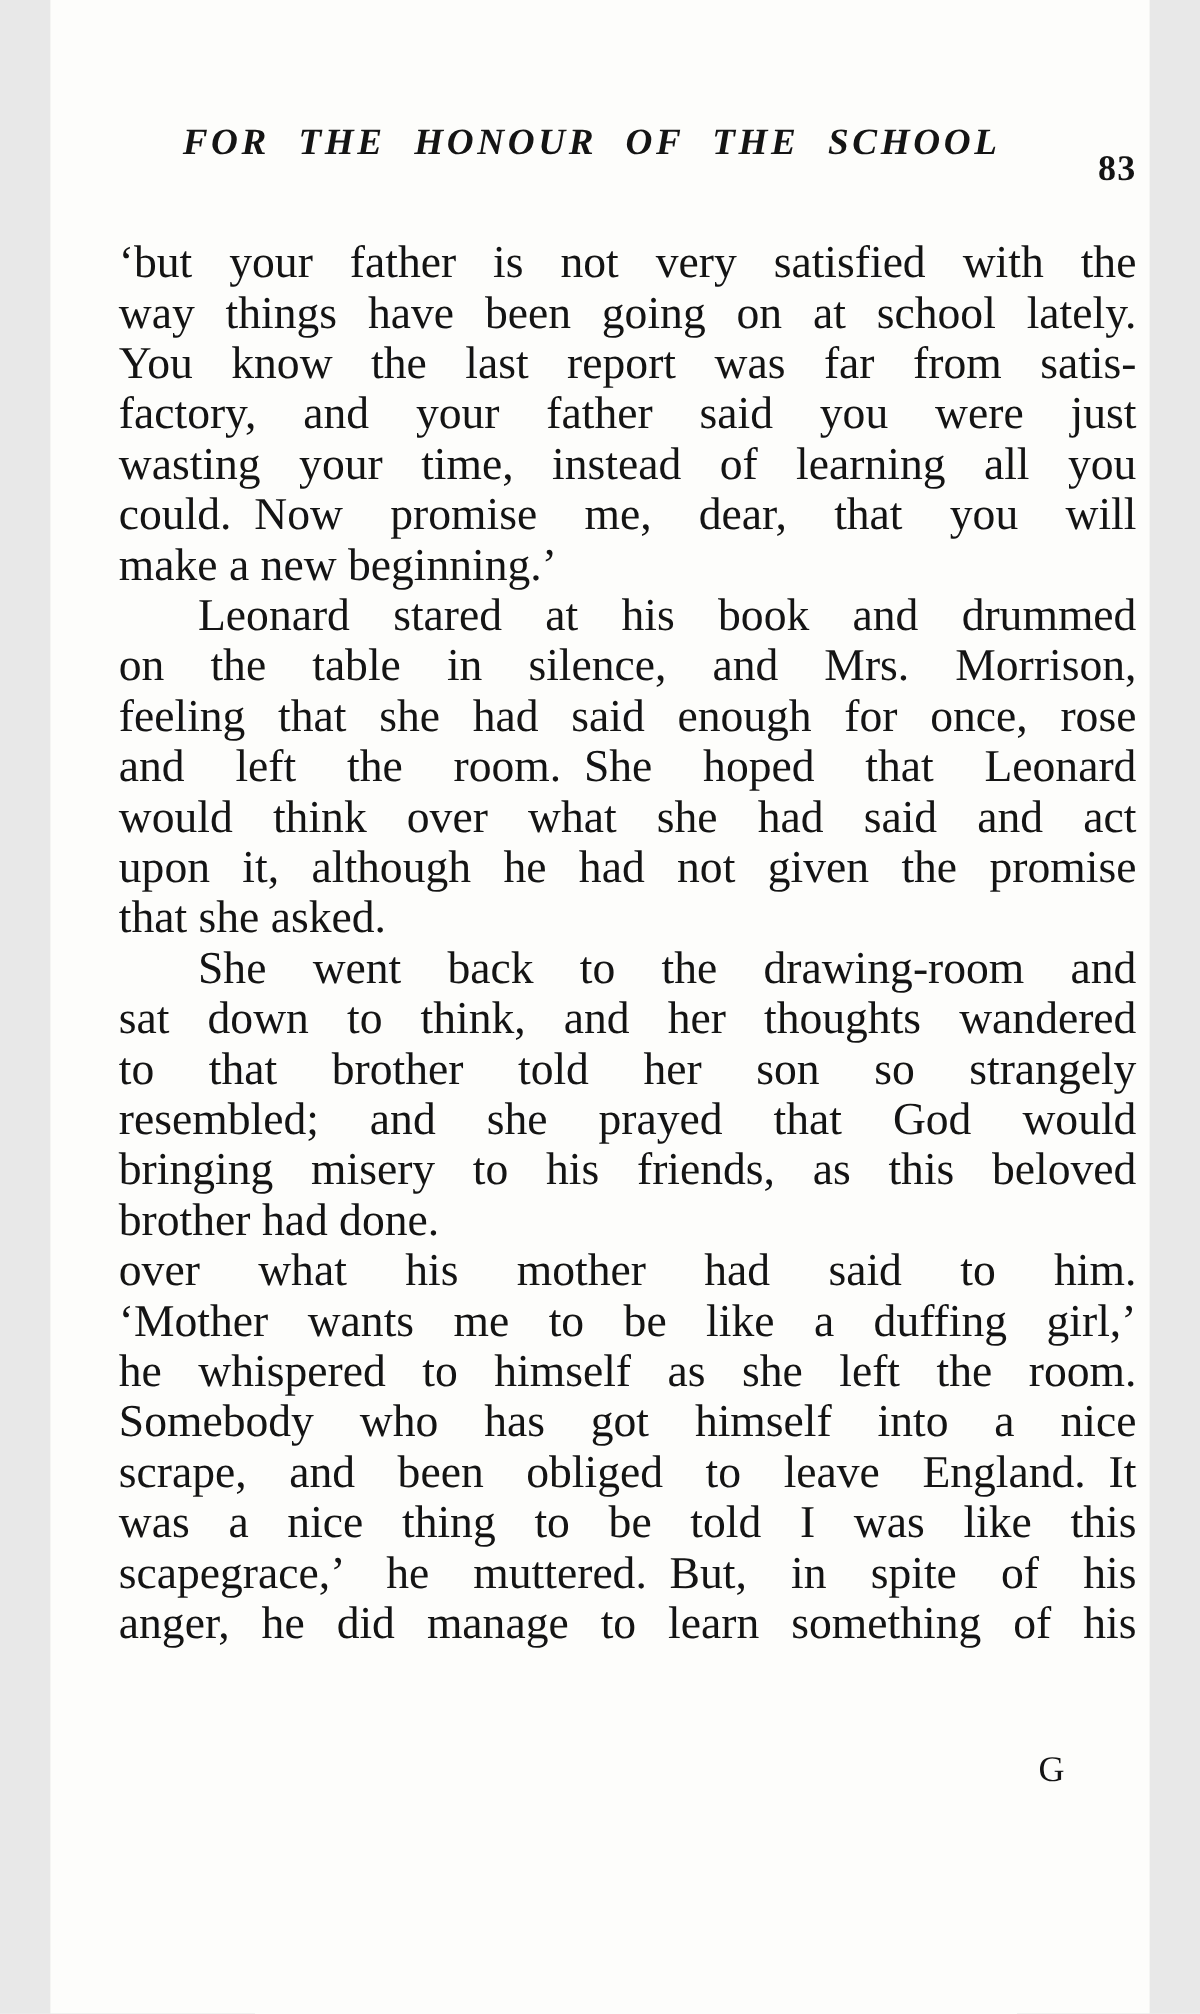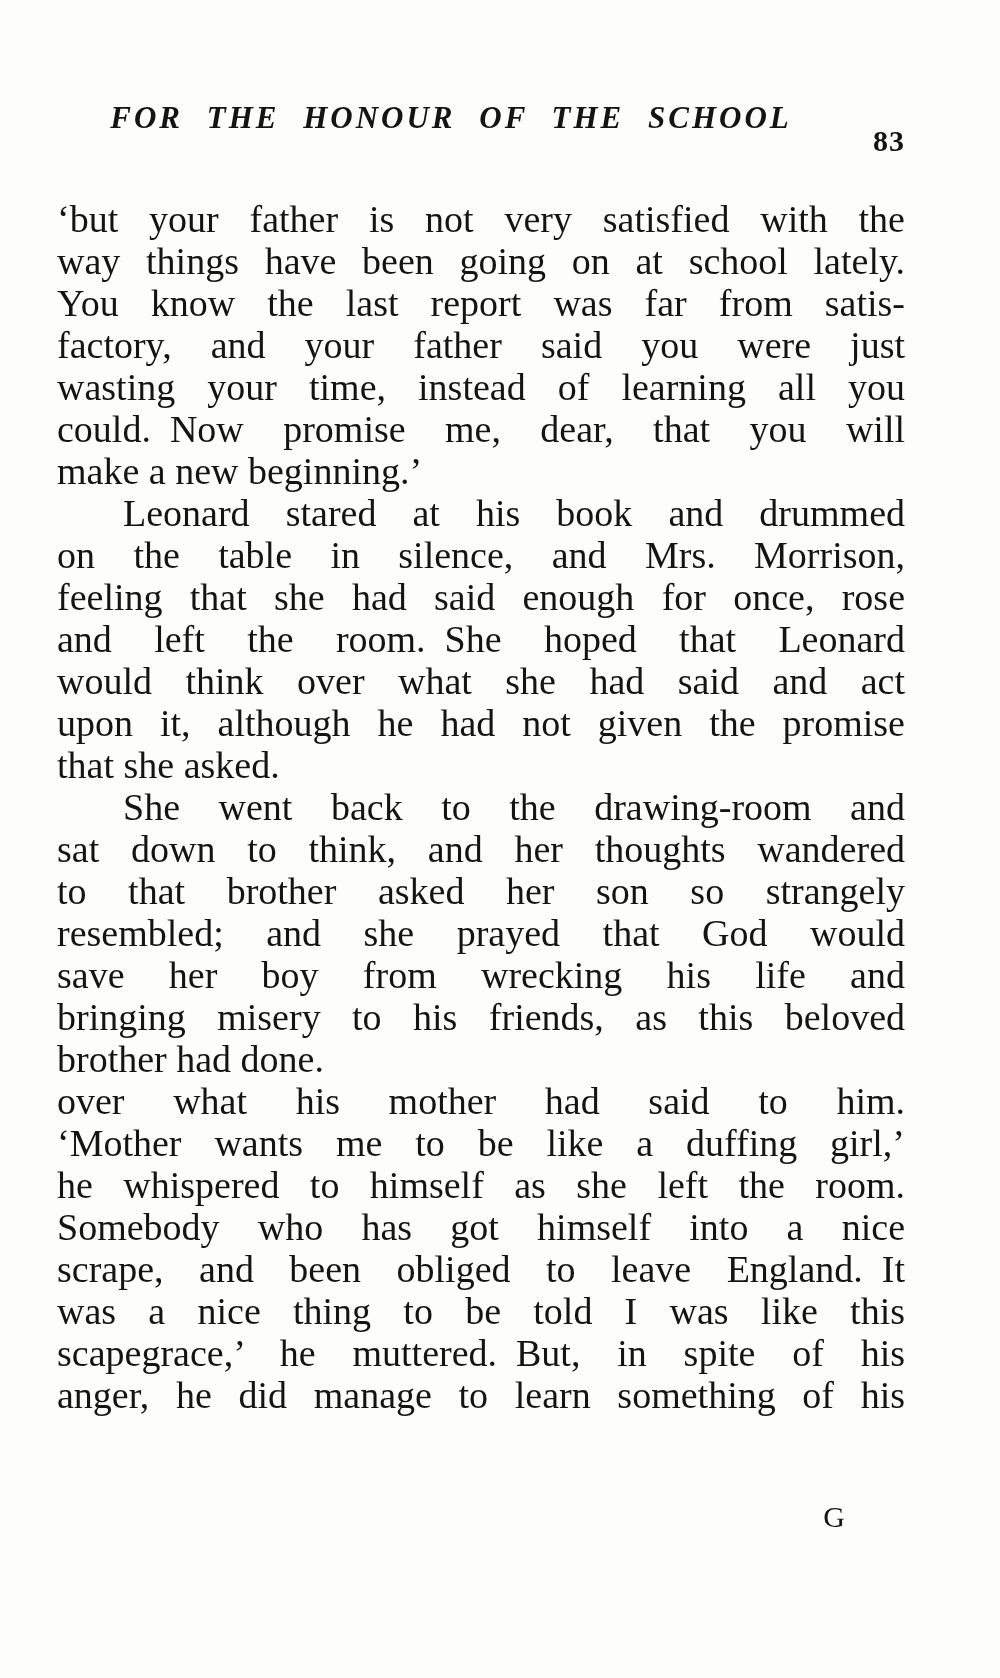--- a/index.html
+++ b/index.html
@@ -1,18 +1,18 @@
 <!DOCTYPE html>
 <html><head>
 <meta charset="utf-8">
 <style>
   html, body { margin: 0; padding: 0; background: #e8e8e8; }
   .page {
     position: relative;
-    width: 1000px;
+    width: 916px;
     height: 1678px;
     margin: 0 auto;
     background: #fdfdfb;
     color: #141414;
     font-family: "Liberation Serif", "DejaVu Serif", serif;
     overflow: hidden;
   }
   .content {
     position: absolute;
     left: 57px;
@@ -88,23 +88,22 @@
         <div class="line last">make a new beginning.’</div>
         <div class="line indent">Leonard stared at his book and drummed</div>
         <div class="line">on the table in silence, and Mrs. Morrison,</div>
         <div class="line">feeling that she had said enough for once, rose</div>
         <div class="line">and left the room. She hoped that Leonard</div>
         <div class="line">would think over what she had said and act</div>
         <div class="line">upon it, although he had not given the promise</div>
         <div class="line last">that she asked.</div>
         <div class="line indent">She went back to the drawing-room and</div>
         <div class="line">sat down to think, and her thoughts wandered</div>
-        <div class="line">to that brother asked her son so strangely</div>
+        <div class="line">to that brother told her son so strangely</div>
         <div class="line">resembled; and she prayed that God would</div>
-        <div class="line">save her boy from wrecking his life and</div>
         <div class="line">bringing misery to his friends, as this beloved</div>
         <div class="line last">brother had done.</div>
         <div class="line">over what his mother had said to him.</div>
         <div class="line">‘Mother wants me to be like a duffing girl,’</div>
         <div class="line">he whispered to himself as she left the room.</div>
         <div class="line">Somebody who has got himself into a nice</div>
         <div class="line">scrape, and been obliged to leave England. It</div>
         <div class="line">was a nice thing to be told I was like this</div>
         <div class="line">scapegrace,’ he muttered. But, in spite of his</div>
         <div class="line">anger, he did manage to learn something of his</div>

